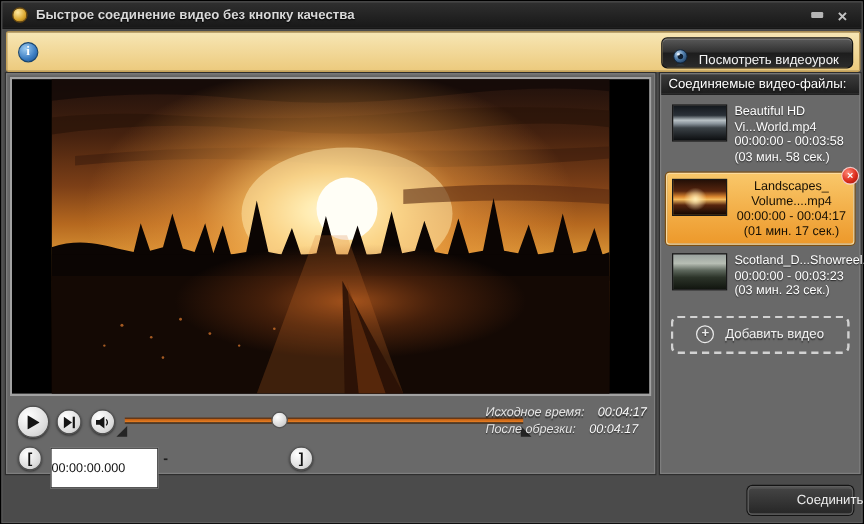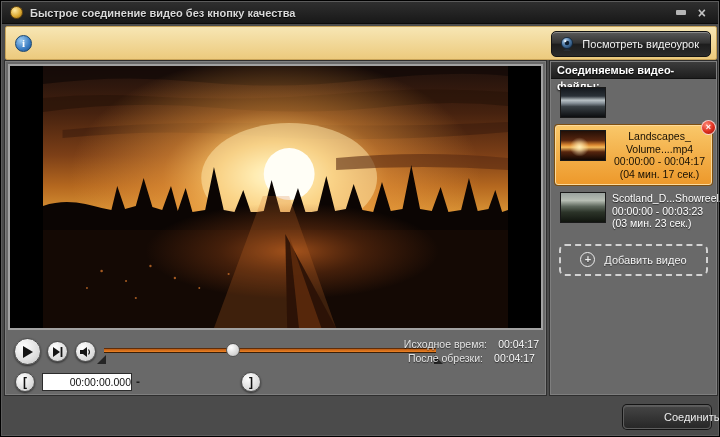--- a/index.html
+++ b/index.html
@@ -23,21 +23,21 @@
   
   .banner { position:absolute; left:4px; top:25px; width:712px; height:34px;
     background:linear-gradient(#f7e6b4,#ecca7d); border:1px solid #c7a257; border-radius:2px; }
   .info-icon { position:absolute; left:9px; top:8px; width:17px; height:17px; border-radius:50%;
     background:radial-gradient(circle at 35% 30%, #9ecdf2, #3a7cc2 60%, #1c4f8a);
     border:1px solid #18456f; color:#fff; font-size:11px; font-weight:bold;
     font-family:"Liberation Serif", serif; text-align:center; line-height:15px; }
   .banner-text { position:absolute; left:34px; top:3px; font-size:10.5px; line-height:14px;
     color:#322b14; }
   .tutorial-btn { position:absolute; right:5px; top:4px; height:26px; padding:0 11px 0 7px;
-    display:flex; align-items:center; gap:6px; border-radius:5px;
+    display:flex; align-items:flex-end; gap:6px; border-radius:5px;
     background:linear-gradient(#5a5a5a 0%, #333 45%, #1d1d1d 52%, #2b2b2b 100%);
     border:1px solid #141414; box-shadow:inset 0 1px 0 rgba(255,255,255,.3);
     color:#f2f2f2; font-size:11px; cursor:pointer; }
 
   
   .left-panel { position:absolute; left:4px; top:60px; width:541px; height:334px;
     background:#696969; border:1px solid #7e7e7e; box-shadow:0 0 0 1px #2e2e2e; }
   .sidebar { position:absolute; left:549px; top:60px; width:167px; height:334px;
     background:#696969; border:1px solid #7e7e7e; box-shadow:0 0 0 1px #2e2e2e; }
 
@@ -63,39 +63,39 @@
     border-bottom:1px solid #3a2008; cursor:pointer; }
   .slider-thumb { position:absolute; top:8px; width:14px; height:14px; border-radius:50%;
     transform:translateX(-50%);
     background:radial-gradient(circle at 35% 30%, #fff, #d5d5d5 65%, #aaa);
     border:1px solid #555; cursor:pointer; }
   .trim-handle { position:absolute; width:0; height:0; cursor:pointer; }
   .trim-left  { left:-7px;  top:20px; border-bottom:9px solid #252525; border-left:9px solid transparent; }
   .trim-right { right:-7px; top:20px; border-bottom:9px solid #252525; border-right:9px solid transparent; }
 
   .time-info { position:absolute; right:6px; top:2px; font-size:10.5px; line-height:14px; }
-  .time-row { display:flex; justify-content:center; }
+  .time-row { display:flex; justify-content:flex-start;font-style:italic; }
   .time-row .lbl { color:#e4e4e4; text-shadow:0 1px 1px rgba(0,0,0,.6); }
   .time-row .val { width:52px; text-align:right; color:#fafafa; text-shadow:0 1px 1px rgba(0,0,0,.6); }
 
   .trim-row { position:absolute; left:0; top:37px; right:0; height:22px; }
   .bracket-btn { position:absolute; top:0; width:20px; height:20px; border-radius:50%;
     background:radial-gradient(circle at 35% 30%, #fff, #dcdcdc 65%, #bdbdbd);
     border:1px solid #4e4e4e; box-shadow:0 1px 2px rgba(0,0,0,.55);
     color:#111; font-size:12px; font-weight:bold; text-align:center; line-height:18px; cursor:pointer; }
   .bracket-open { left:9px; } .bracket-close { left:235px; }
-  .time-input { position:absolute; top:1px; height:18px; width:90px; background:#fff;
+  .time-input { position:absolute; top:1px; height:34px; width:90px; background:#fff;
     border:1px solid #2c2c2c; font-family:"Liberation Sans", sans-serif; font-size:10.5px;
-    text-align:right; color:#111; }
+    text-align:left; color:#111; }
   .input-start { left:36px; } .input-end { left:141px; }
   .dash-sep { position:absolute; left:130px; top:3px; color:#1e1e1e; font-size:12px; font-weight:bold; }
 
   
   .sb-header { height:17px; background:linear-gradient(#3c3c3c,#1e1e1e);
-    border-bottom:1px solid #121212; color:#fff; font-size:11px; font-weight:bold;
+    border-bottom:1px solid #121212; color:#fff; font-size:11px; font-weight:normal;
     line-height:16px; padding-left:6px; text-shadow:0 1px 2px #000; }
   .file-list { padding:3px 4px 0 4px; }
   .file-item { position:relative; display:flex; gap:6px; padding:4px;
     border:1px solid transparent; margin-bottom:2px; cursor:pointer; }
   .file-item.selected { background:linear-gradient(#f9c769,#ed992b);
     border:1px solid #fbda9c; border-radius:3px; box-shadow:0 0 0 1px #7e4f10; }
   .thumb { width:46px; height:31px; flex:0 0 46px; border:1px solid #191919; }
   .thumb-1 { background:linear-gradient(180deg,#14181d 0%,#2a3138 28%,#b9c2c6 42%,#88929a 52%,#3a4146 64%,#0c0e10 100%); }
   .thumb-2 { background:radial-gradient(circle at 42% 55%, #ffedb5 0%, rgba(255,237,181,0) 32%),
              linear-gradient(180deg,#241007 0%,#57250e 32%,#d9852f 48%,#f3b95c 56%,#57250e 72%,#120702 100%); }
@@ -261,28 +261,33 @@
       </div>
     </div>
   </div>
 
   <div class="sidebar">
     <div class="sb-header">Соединяемые видео-файлы:</div>
     <div class="file-list">
 
       <div class="file-item">
         <div class="thumb thumb-1"></div>
+        <div class="meta">
+          <div>Beautiful HD Vi...World.mp4</div>
+          <div>00:00:00 - 00:03:58</div>
+          <div>(03 мин. 58 сек.)</div>
+        </div>
       </div>
 
       <div class="file-item selected">
         <div class="thumb thumb-2"></div>
         <div class="meta">
           <div>Landscapes_ Volume....mp4</div>
           <div>00:00:00 - 00:04:17</div>
-          <div>(04 мин. 17 сек.)</div>
+          <div>(01 мин. 17 сек.)</div>
         </div>
         <div class="remove-badge">×</div>
       </div>
 
       <div class="file-item">
         <div class="thumb thumb-3"></div>
         <div class="meta">
           <div>Scotland_D...Showreel.mp4</div>
           <div>00:00:00 - 00:03:23</div>
           <div>(03 мин. 23 сек.)</div>

